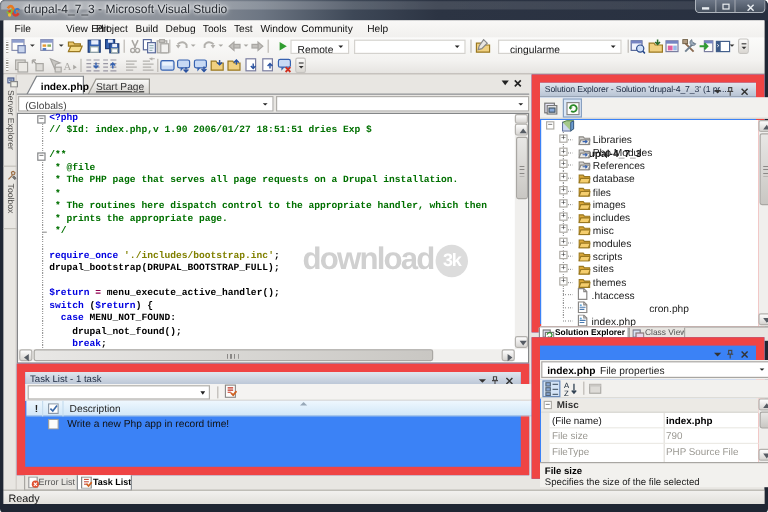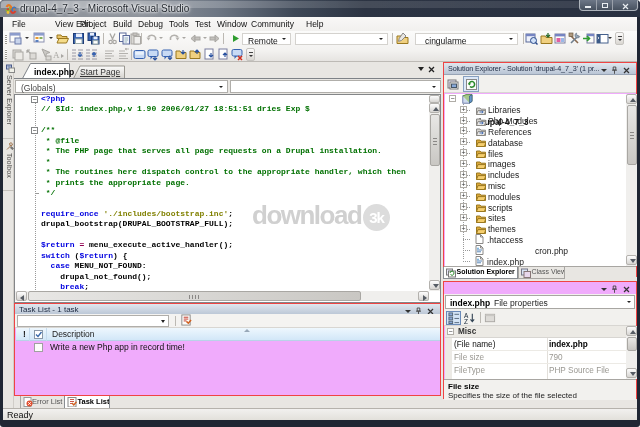--- a/index.html
+++ b/index.html
@@ -48,21 +48,21 @@
   
   #wm{position:absolute;left:237px;top:105px;color:#d0d0d0;font-weight:bold;font-size:26px;letter-spacing:-1.5px;font-family:"Liberation Sans",sans-serif;text-shadow:0 1px 1px #fff;}
   #wmc{position:absolute;left:348px;top:109px;width:27px;height:27px;border-radius:50%;background:#dcdcdc;color:#fff;font-size:15px;font-weight:bold;text-align:center;line-height:27px;letter-spacing:-1px;}
   
   .sb{position:absolute;background:#f0efed;}
   .sbtn{position:absolute;background:linear-gradient(#fdfdfd,#d7d5d2);border:1px solid #b3b1ad;border-radius:2px;}
   .sth{position:absolute;background:linear-gradient(to right,#e8e7e5,#c9c7c3);border:1px solid #a9a7a3;border-radius:2px;}
   .sthh{position:absolute;background:linear-gradient(#e8e7e5,#c9c7c3);border:1px solid #a9a7a3;border-radius:2px;}
   .arr{position:absolute;width:0;height:0;}
   
-  .toolwin{position:absolute;border:1px solid #ef4444;background:#f0abfc;}
+  .toolwin{position:absolute;border:7px solid #ef4444;background:#3b82f6;}
   .twtitle{position:absolute;left:0;top:0;right:0;height:12px;background:linear-gradient(#e0e6ee,#b9c5d5);
     border-bottom:1px solid #98a4b5;font-size:8px;color:#1c2940;padding:1px 36px 0 4px;white-space:nowrap;overflow:hidden;}
   .twicons{position:absolute;top:2px;right:3px;font-size:8px;color:#333;letter-spacing:3px;white-space:nowrap;}
   
   #tasklist{left:11px;top:286px;width:427px;height:93px;}
   
   .btab{position:absolute;height:13px;font-size:7.8px;color:#555;padding:1px 2px 0 12.5px;border:1px solid #a8a6a2;border-top:none;background:#e8e6e2;white-space:nowrap;overflow:hidden;}
   .btab.active{background:#fff;color:#000;font-weight:bold;border-color:#898d92;}
   
   #solexp{left:440px;top:45px;width:194px;height:215px;}

